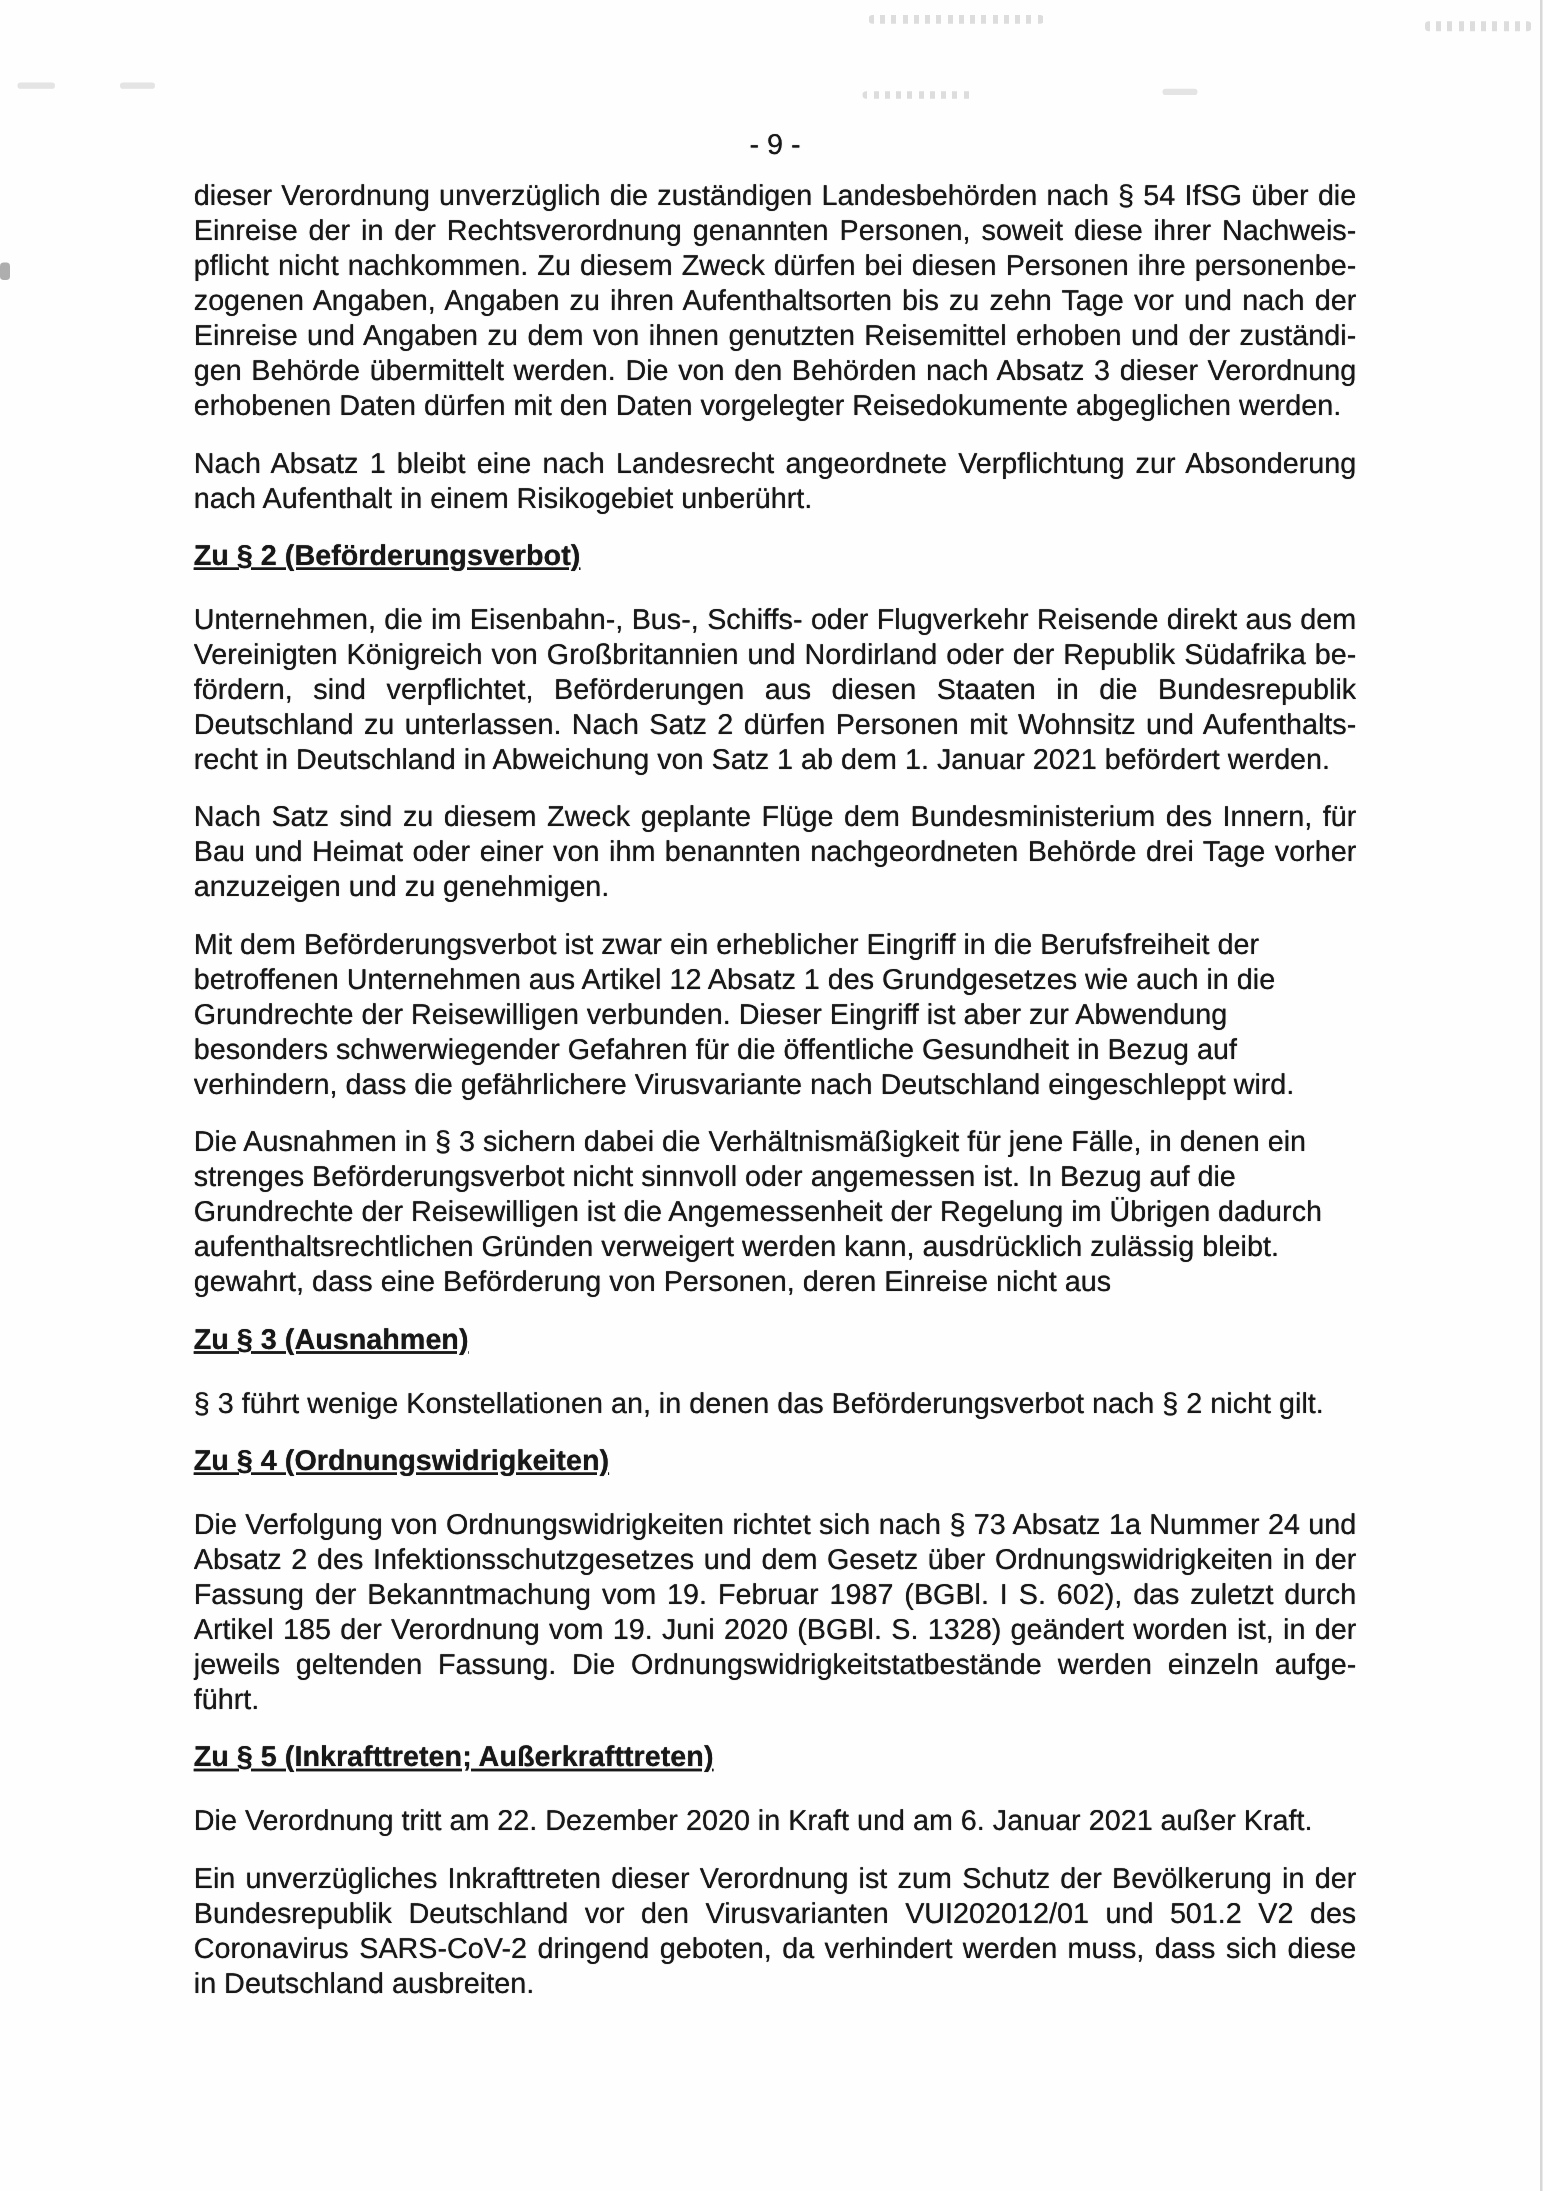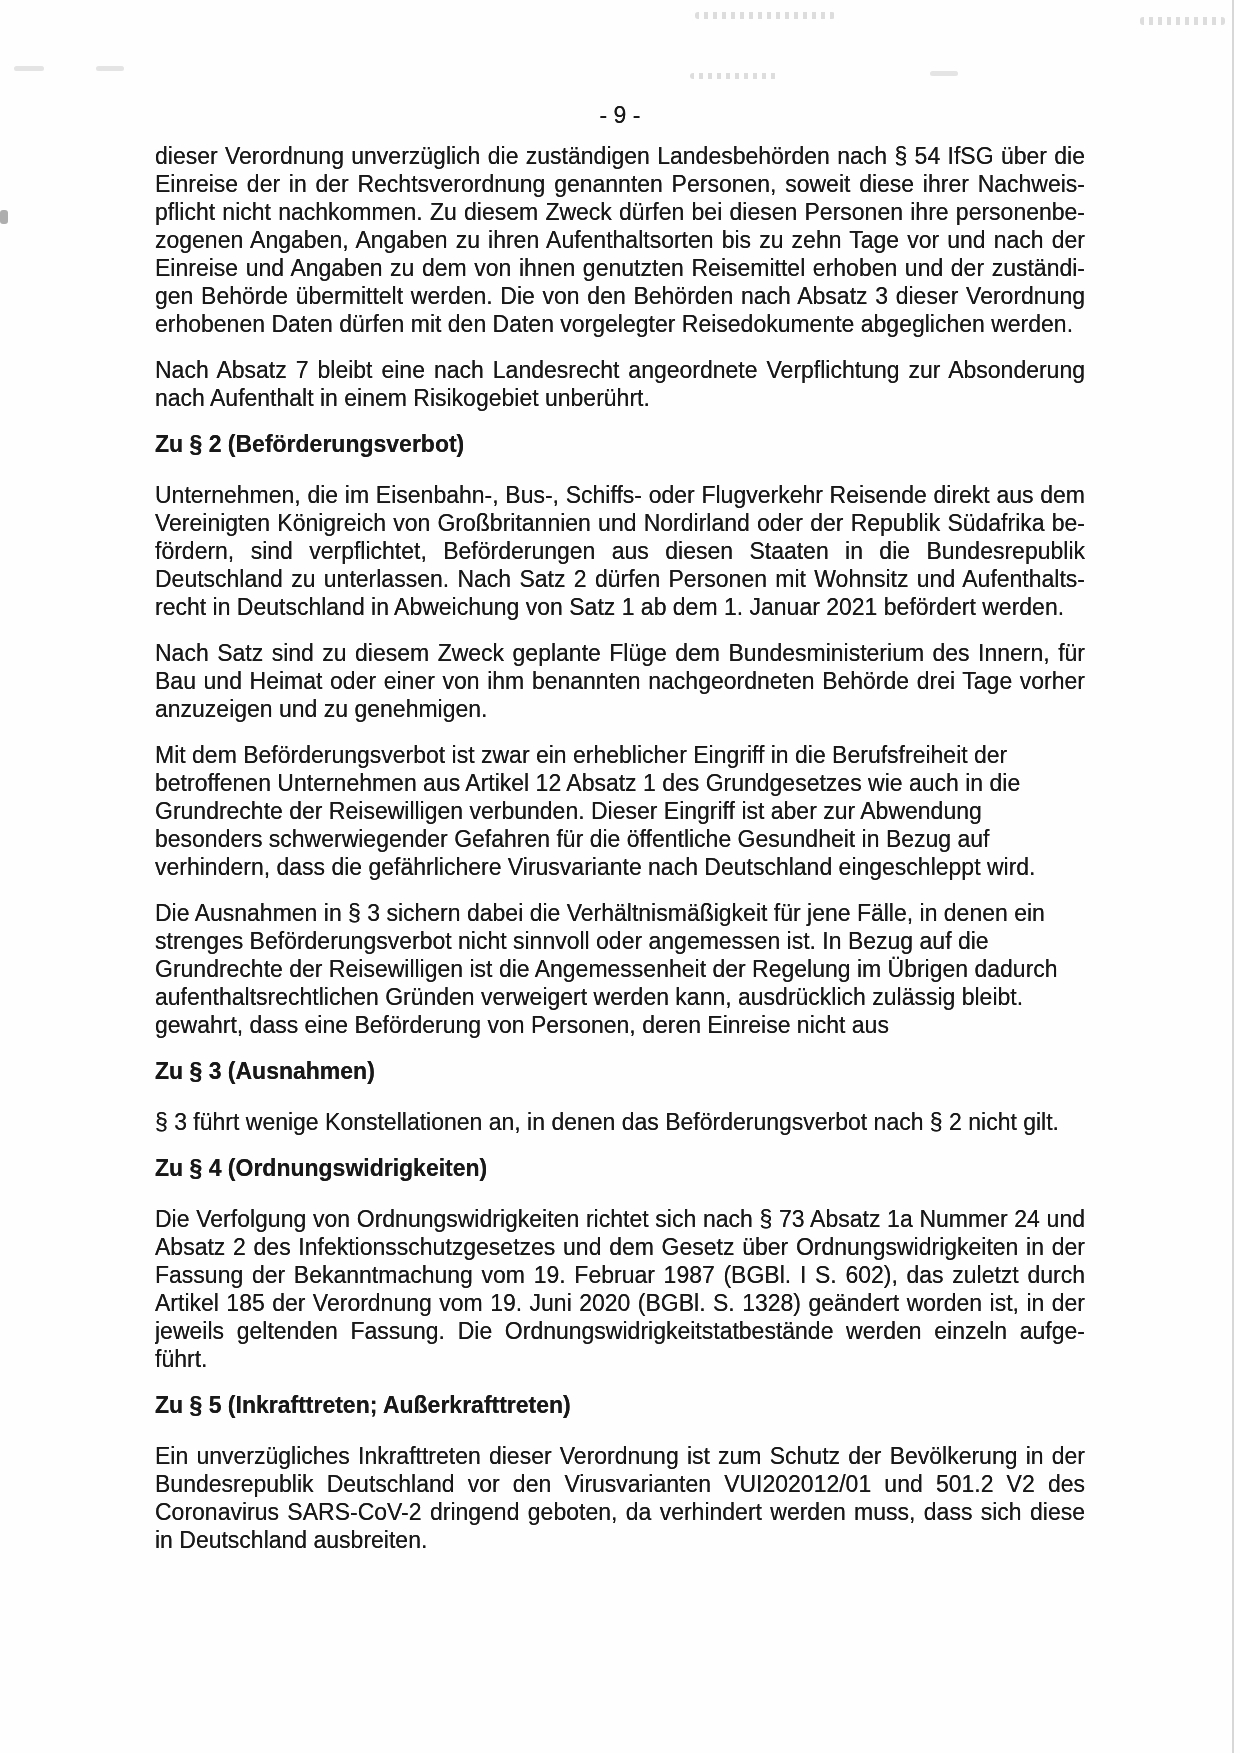--- a/index.html
+++ b/index.html
@@ -20,21 +20,21 @@
     font-size: 23px;
     line-height: 28px;
     
     text-shadow: 0 0 0.6px rgba(15,15,15,0.85);
   }
   .page-number {
     text-align: center;
     margin-bottom: 13px;
   }
   .paragraph { margin-bottom: 18px; }
-  .heading   { font-weight: 700; margin-bottom: 23px; }
+  .heading   { font-weight: 700; margin-bottom: 23px; text-decoration: underline; }
   .line {
     height: 28px;
     overflow: hidden;
   }
   .line.ragged { white-space: nowrap; }
   .line.just {
     text-align: justify;
     text-align-last: justify;
   }
   
@@ -77,21 +77,21 @@
         <div class="paragraph">
           <div class="line just">dieser Verordnung unverzüglich die zuständigen Landesbehörden nach § 54 IfSG über die</div>
           <div class="line just">Einreise der in der Rechtsverordnung genannten Personen, soweit diese ihrer Nachweis-</div>
           <div class="line just">pflicht nicht nachkommen. Zu diesem Zweck dürfen bei diesen Personen ihre personenbe-</div>
           <div class="line just">zogenen Angaben, Angaben zu ihren Aufenthaltsorten bis zu zehn Tage vor und nach der</div>
           <div class="line just">Einreise und Angaben zu dem von ihnen genutzten Reisemittel erhoben und der zuständi-</div>
           <div class="line just">gen Behörde übermittelt werden. Die von den Behörden nach Absatz 3 dieser Verordnung</div>
           <div class="line ragged">erhobenen Daten dürfen mit den Daten vorgelegter Reisedokumente abgeglichen werden.</div>
         </div>
         <div class="paragraph">
-          <div class="line just">Nach Absatz 7 bleibt eine nach Landesrecht angeordnete Verpflichtung zur Absonderung</div>
+          <div class="line just">Nach Absatz 1 bleibt eine nach Landesrecht angeordnete Verpflichtung zur Absonderung</div>
           <div class="line ragged">nach Aufenthalt in einem Risikogebiet unberührt.</div>
         </div>
         <div class="heading">Zu § 2 (Beförderungsverbot)</div>
         <div class="paragraph">
           <div class="line just">Unternehmen, die im Eisenbahn-, Bus-, Schiffs- oder Flugverkehr Reisende direkt aus dem</div>
           <div class="line just">Vereinigten Königreich von Großbritannien und Nordirland oder der Republik Südafrika be-</div>
           <div class="line just">fördern, sind verpflichtet, Beförderungen aus diesen Staaten in die Bundesrepublik</div>
           <div class="line just">Deutschland zu unterlassen. Nach Satz 2 dürfen Personen mit Wohnsitz und Aufenthalts-</div>
           <div class="line ragged">recht in Deutschland in Abweichung von Satz 1 ab dem 1. Januar 2021 befördert werden.</div>
         </div>
@@ -122,20 +122,23 @@
         <div class="paragraph">
           <div class="line just">Die Verfolgung von Ordnungswidrigkeiten richtet sich nach § 73 Absatz 1a Nummer 24 und</div>
           <div class="line just">Absatz 2 des Infektionsschutzgesetzes und dem Gesetz über Ordnungswidrigkeiten in der</div>
           <div class="line just">Fassung der Bekanntmachung vom 19. Februar 1987 (BGBl. I S. 602), das zuletzt durch</div>
           <div class="line just">Artikel 185 der Verordnung vom 19. Juni 2020 (BGBl. S. 1328) geändert worden ist, in der</div>
           <div class="line just">jeweils geltenden Fassung. Die Ordnungswidrigkeitstatbestände werden einzeln aufge-</div>
           <div class="line ragged">führt.</div>
         </div>
         <div class="heading">Zu § 5 (Inkrafttreten; Außerkrafttreten)</div>
         <div class="paragraph">
+          <div class="line ragged">Die Verordnung tritt am 22. Dezember 2020 in Kraft und am 6. Januar 2021 außer Kraft.</div>
+        </div>
+        <div class="paragraph">
           <div class="line just">Ein unverzügliches Inkrafttreten dieser Verordnung ist zum Schutz der Bevölkerung in der</div>
           <div class="line just">Bundesrepublik Deutschland vor den Virusvarianten VUI202012/01 und 501.2 V2 des</div>
           <div class="line just">Coronavirus SARS-CoV-2 dringend geboten, da verhindert werden muss, dass sich diese</div>
           <div class="line ragged">in Deutschland ausbreiten.</div>
         </div>
       </div>
   </div>
 
 </div>
 

